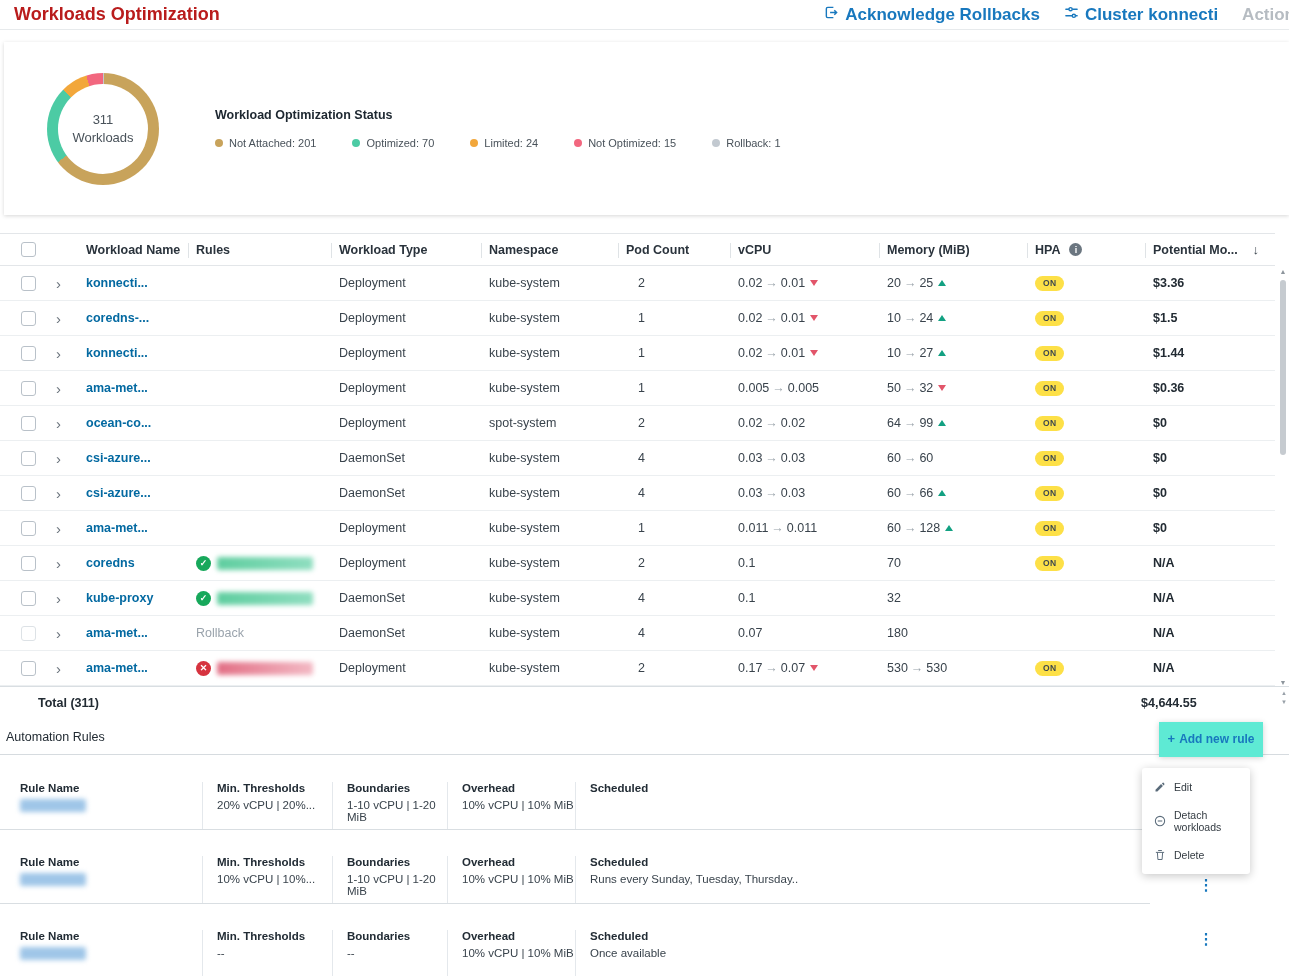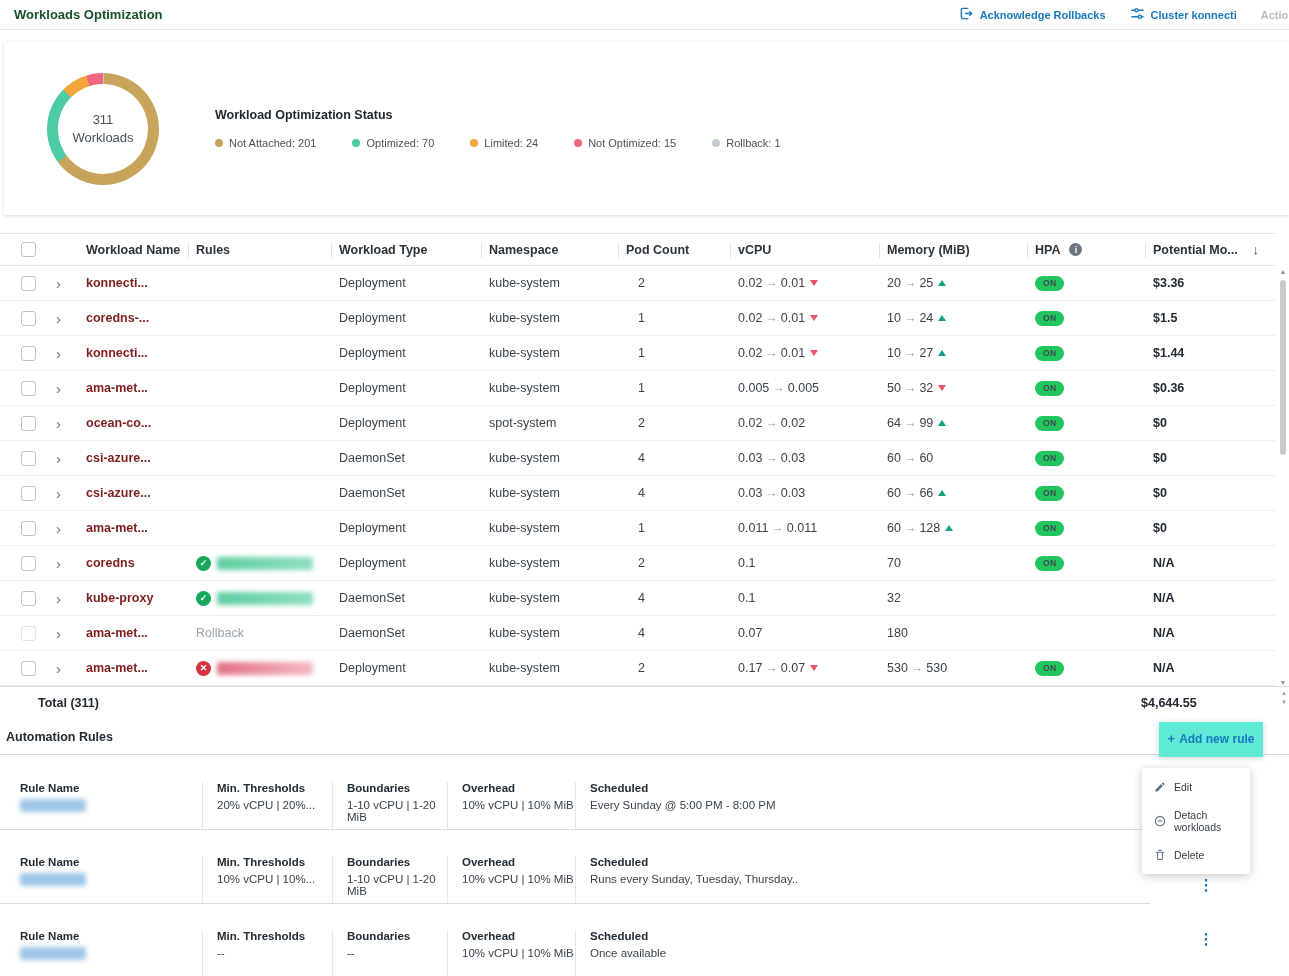--- a/index.html
+++ b/index.html
@@ -4,23 +4,23 @@
 <style>
   * { box-sizing: border-box; margin: 0; padding: 0; }
   html,body { width:1289px; height:976px; overflow:hidden; }
   body {
     font-family: "Liberation Sans", sans-serif;
     background:#fff; color:#39434c; position:relative; font-size:12.5px;
   }
   
   .topbar{height:30px;display:flex;align-items:center;justify-content:space-between;
     padding:0 10px 0 14px;border-bottom:1px solid #e7eaec;background:#fff;}
-  .page-title{font-size:13px;font-weight:700;color:#14532d;}
+  .page-title{font-size:18px;font-weight:700;color:#b91c1c;}
   .topbar-actions{display:flex;align-items:center;gap:24px;white-space:nowrap;}
-  .tb-link{display:flex;align-items:center;gap:6px;color:#1878be;font-weight:600;font-size:11px;cursor:pointer;}
+  .tb-link{display:flex;align-items:center;gap:6px;color:#1878be;font-weight:600;font-size:17px;cursor:pointer;}
   .tb-link.disabled{color:#b6bcc2;cursor:default;margin-right:-16px;}
   
   .summary-card{margin:12px 0 0 4px;width:calc(100% - 4px);height:173px;background:#fff;
     box-shadow:0 1px 4px rgba(0,0,0,.16);display:flex;align-items:center;padding-left:43px;}
   .donut{width:112px;height:112px;border-radius:50%;position:relative;flex:0 0 auto;}
   .donut-hole{position:absolute;inset:11px;background:#fff;border-radius:50%;
     display:flex;flex-direction:column;align-items:center;justify-content:center;line-height:1.35;}
   .donut-hole div{font-size:13px;color:#49525a;}
   .status-block{margin-left:56px;}
   .status-title{font-size:12.5px;font-weight:700;color:#1d2730;margin-bottom:15px;}
@@ -35,55 +35,55 @@
   .thead{height:33px;border-top:1px solid #e3e6e9;border-bottom:1px solid #e3e6e9;
     font-weight:700;color:#2a333c;}
   .hc{display:flex;align-items:center;height:100%;padding-left:8px;position:relative;}
   .hc.sep::before{content:"";position:absolute;left:0;top:9px;height:15px;width:1px;background:#dfe3e6;}
   .c{padding-left:8px;display:flex;align-items:center;height:100%;}
   .trow{height:35px;border-bottom:1px solid #eceff1;}
   .c-check{padding-left:21px;}
   .cb{width:15px;height:15px;border:1px solid #b9c1c9;border-radius:3px;background:#fff;display:inline-block;cursor:pointer;}
   .cb.muted{border-color:#dde2e6;}
   .c-chev{color:#6a737c;font-size:15px;padding-left:10px;cursor:pointer;}
-  .c-name a{color:#7f1d1d;font-weight:600;cursor:pointer;text-decoration:none;}
+  .c-name a{color:#0369a1;font-weight:600;cursor:pointer;text-decoration:none;}
   .c-pods{padding-left:20px;}
   .arrow{color:#98a1a9;margin:0 3px;}
   .tri{display:inline-block;width:0;height:0;border-left:4px solid transparent;border-right:4px solid transparent;margin-left:5px;}
   .tri.up{border-bottom:6px solid #12a182;}
   .tri.down{border-top:6px solid #e2556a;}
   .ric{width:15px;height:15px;border-radius:50%;display:inline-flex;align-items:center;justify-content:center;
     color:#fff;font-size:9px;font-weight:700;margin-right:6px;flex:0 0 auto;}
   .ric.ok{background:#17a85b;}
   .ric.err{background:#d6333f;}
   .rblur{display:inline-block;width:96px;height:13px;border-radius:2px;filter:blur(2.5px);}
   .rblur.g{background:linear-gradient(90deg,#5fce9f,#8fdec0);}
   .rblur.r{background:linear-gradient(90deg,#e26f85,#f3b9c4);}
   .rtext{color:#9aa3ac;}
-  .hpa-badge{background:#22c55e;border-radius:8px;padding:2.5px 8px;font-size:8.5px;font-weight:700;
+  .hpa-badge{background:#fde047;border-radius:8px;padding:2.5px 8px;font-size:8.5px;font-weight:700;
     color:#3e474f;letter-spacing:.3px;cursor:pointer;}
   .c-pot{font-weight:700;color:#222b33;}
   .info-ic{width:13px;height:13px;border-radius:50%;background:#6b7680;color:#fff;font-size:9px;font-weight:700;
     display:inline-flex;align-items:center;justify-content:center;margin-left:9px;font-style:normal;cursor:pointer;}
   .sort-ic{margin-left:auto;padding-right:16px;font-weight:700;color:#39434c;font-size:13px;}
   
   .vscroll{position:absolute;right:0;top:35px;height:418px;width:12px;}
   .vscroll .sc-arrow{position:absolute;left:0;width:100%;text-align:center;font-size:7px;color:#8d959c;}
   .vscroll .sc-arrow.up{top:0;}
   .vscroll .sc-arrow.down{bottom:0;}
   .vscroll .thumb{position:absolute;top:12px;left:3px;width:6px;height:175px;background:#c6cbd0;border-radius:3px;cursor:pointer;}
   
   .total-row{height:34px;border-top:1px solid #d9dee2;font-weight:700;color:#222b33;position:relative;display:block;}
   .total-label{position:absolute;left:38px;top:9px;}
   .total-value{position:absolute;left:1141px;top:9px;}
   .mini-scroll{position:absolute;right:2px;top:3px;display:flex;flex-direction:column;gap:3px;
     font-size:6px;color:#98a0a8;cursor:pointer;}
   
   .automation{margin-top:4px;position:relative;}
-  .auto-title{font-size:12.5px;font-weight:700;color:#222b33;padding:6px 0 10px 6px;border-bottom:1px solid #d6dbdf;}
+  .auto-title{font-size:12.5px;font-weight:400;color:#222b33;padding:6px 0 10px 6px;border-bottom:1px solid #d6dbdf;}
   .rules-list{width:1150px;margin-top:18px;}
   .rule-row{height:57px;background:#fff;border-bottom:1px solid #d9dee2;display:grid;
     grid-template-columns:202px 130px 115px 128px 1fr;padding-top:9px;margin-bottom:17px;}
   .rule-row:last-child{margin-bottom:0;}
   .rcell{padding-left:14px;}
   .rcell.r-first{padding-left:20px;}
   .rcell + .rcell{border-left:1px solid #e4e8ec;}
   .rlabel{font-size:11.5px;font-weight:700;color:#222c35;}
   .rval{font-size:11.5px;color:#39434c;margin-top:5px;}
   .name-blur{width:66px;height:13px;background:#9fc6e8;border-radius:2px;filter:blur(2.5px);margin-top:5px;}
@@ -472,21 +472,20 @@
     <div class="rcell">
           <div class="rlabel">Boundaries</div>
           <div class="rval">1-10 vCPU | 1-20 MiB</div>
         </div>
     <div class="rcell">
           <div class="rlabel">Overhead</div>
           <div class="rval">10% vCPU | 10% MiB</div>
         </div>
     <div class="rcell">
           <div class="rlabel">Scheduled</div>
-          <div class="rval">Every Sunday @ 5:00 PM - 8:00 PM</div>
         </div>
       </div>
       <div class="rule-row">
     <div class="rcell r-first">
           <div class="rlabel">Rule Name</div>
           <div class="name-blur"></div>
         </div>
     <div class="rcell">
           <div class="rlabel">Min. Thresholds</div>
           <div class="rval">10% vCPU | 10%...</div>

